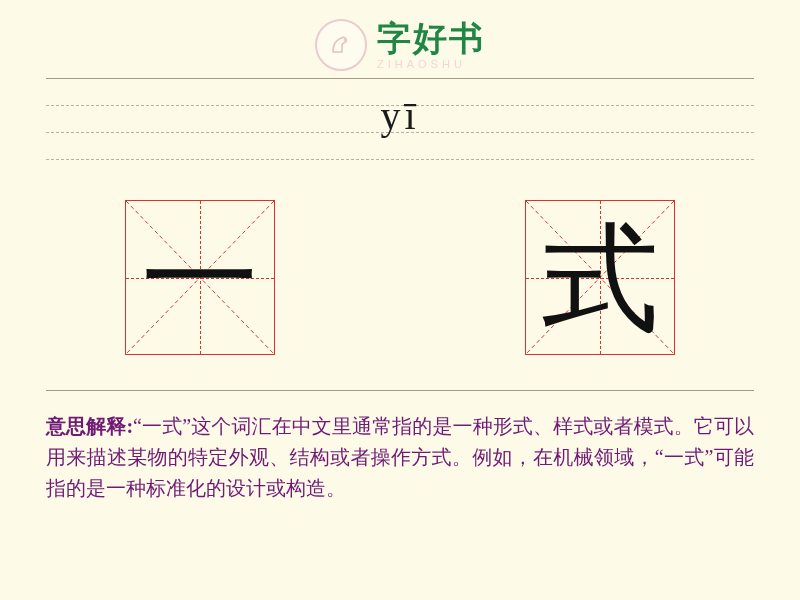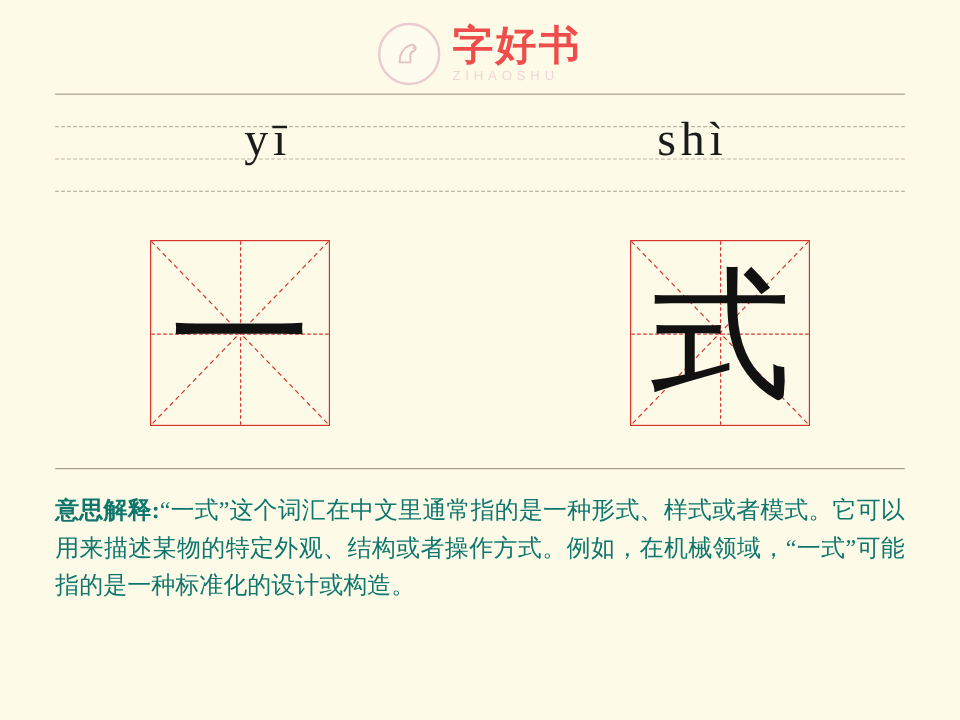--- a/index.html
+++ b/index.html
@@ -48,21 +48,21 @@
     background: rgba(255,255,255,0.25);
   }
   .wm-text {
     display: flex;
     flex-direction: column;
     align-items: flex-start;
     line-height: 1;
   }
   .wm-title {
     font-size: 34px;
-    color: #ef4444;
+    color: #15803d;
     letter-spacing: 2px;
     font-family: "DejaVu Sans", sans-serif;
     font-weight: bold;
   }
   .wm-sub {
     font-size: 11px;
     color: #f1d3d7;
     letter-spacing: 4px;
     margin-top: 4px;
     font-family: Liberation Sans, sans-serif;
@@ -175,21 +175,21 @@
   }
   .explain-rule {
     width: 708px;
     border-top: 1px solid #a39c8b;
     margin-bottom: 14px;
   }
   .explain {
     font-family: "Liberation Serif", serif;
     font-size: 20px;
     line-height: 1.55;
-    color: #0f766e;
+    color: #701a75;
     text-align: justify;
   }
   .explain .label {
     font-weight: bold;
   }
 </style>
 </head>
 <body>
 
 <div class="page">
@@ -209,23 +209,20 @@
 
   <div class="staff">
     <div class="staff-line l0"></div>
     <div class="staff-line l1"></div>
     <div class="staff-line l2"></div>
     <div class="staff-line l3"></div>
 
     <div class="pinyin-row">
       <div class="pinyin-cell">
         <span class="pinyin">yī</span>
-      </div>
-      <div class="pinyin-cell">
-        <span class="pinyin">shì</span>
       </div>
     </div>
   </div>
 
   <div class="chars">
 
     <div class="char-cell">
       <div class="mi-box">
         <div class="cross h"></div>
         <div class="cross v"></div>

